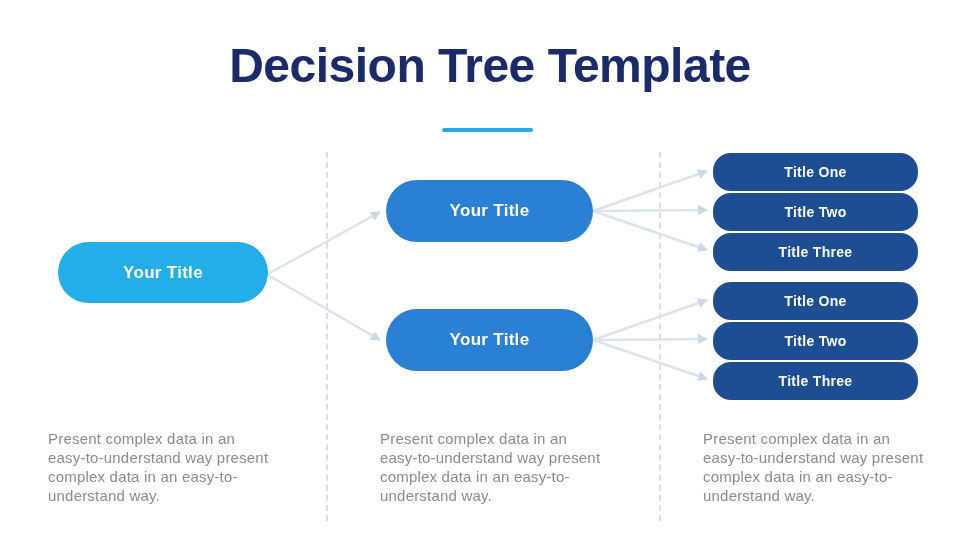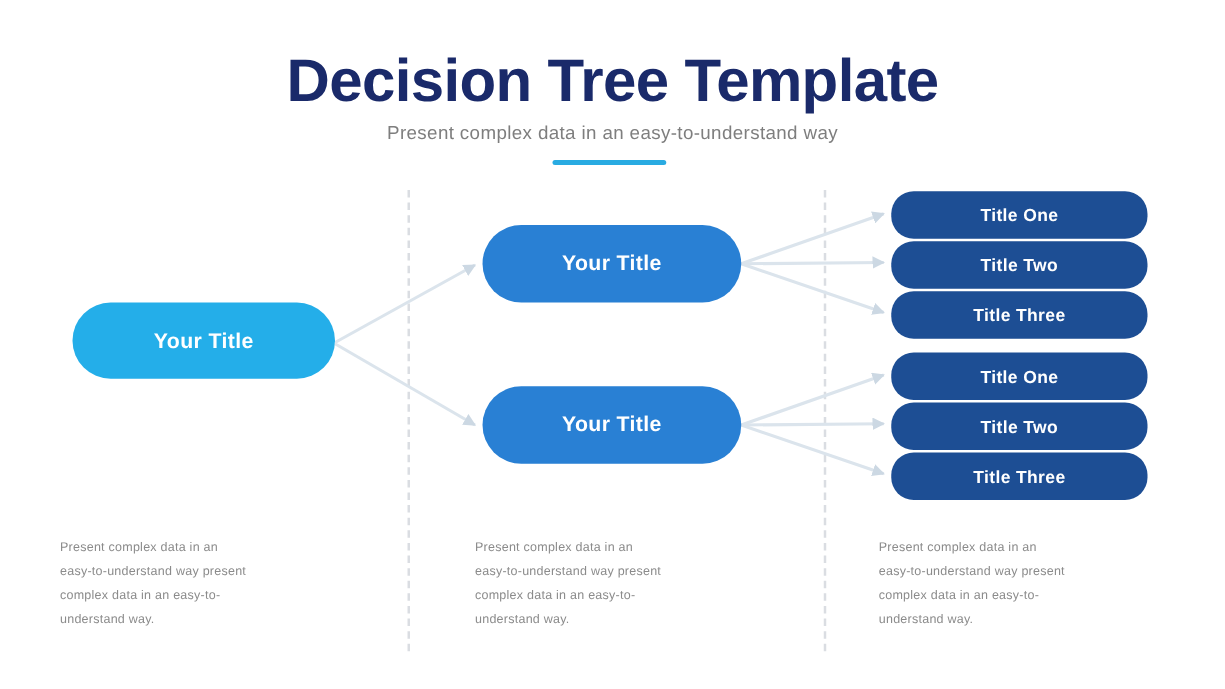--- a/index.html
+++ b/index.html
@@ -42,35 +42,34 @@
   }
   .branch-1{top:180px;}
   .branch-2{top:309px;}
   .leaf{
     left:713px;width:205px;height:38px;border-radius:18px;
     background:var(--leaf-navy,#1d4e94);font-size:14px;
   }
   .leaf-a1{top:153px;} .leaf-a2{top:193px;} .leaf-a3{top:233px;}
   .leaf-b1{top:282px;} .leaf-b2{top:322px;} .leaf-b3{top:362px;}
   .para{
-    position:absolute;top:429px;font-size:10px;line-height:19px;
+    position:absolute;top:429px;font-size:15px;line-height:19px;
     color:var(--body-gray,#8b8b8b);letter-spacing:0.2px;
   }
   .para div{white-space:nowrap;}
   .para-1{left:48px;}
   .para-2{left:380px;}
   .para-3{left:703px;}
 </style>
 </head>
 <body>
 
 <div class="slide">
 
   <h1 class="title">Decision Tree Template</h1>
-  <p class="subtitle">Present complex data in an easy-to-understand way</p>
   <div class="underline"></div>
 
   <div class="vline vline-left"></div>
   <div class="vline vline-right"></div>
 
   <svg class="connectors" viewBox="0 0 980 551" xmlns="http://www.w3.org/2000/svg">
     <defs>
       <marker id="arrow" markerUnits="userSpaceOnUse" markerWidth="12" markerHeight="10" refX="9" refY="5" orient="auto">
         <path d="M0,0 L10,5 L0,10 Z" fill="#ccd8e3"></path>
       </marker>

